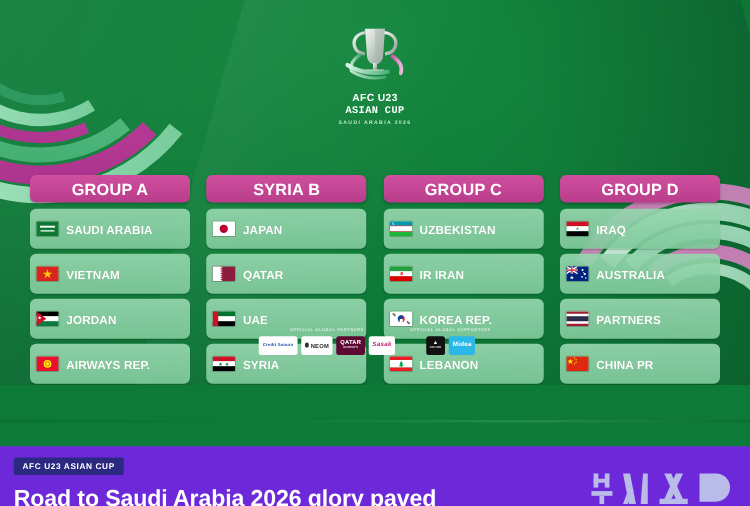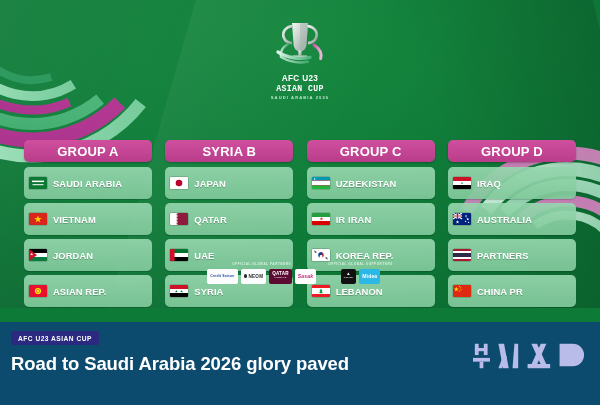--- a/index.html
+++ b/index.html
@@ -97,22 +97,22 @@
     letter-spacing: .2px; white-space: nowrap;
   }
   .sp-white { background: #fdfdfd; color: #1b2a63; }
   .sp-qatar { background: #5c0a32; color: #ffffff; }
   .sp-dark  { background: #111111; color: #ffffff; }
   .sp-cyan  { background: #2bb8e6; color: #ffffff; }
   .sp-sub { font-size: 2.4px; font-weight: 600; letter-spacing: .2px; display: block; text-align: center; opacity: .85; }
 
   
   .banner {
-    position: absolute; left: 0; bottom: 0; width: 600px; height: 83px;
-    background: #0c4a6e;
+    position: absolute; left: 0; bottom: 0; width: 600px; height: 48px;
+    background: #6d28d9;
   }
   .badge {
     position: absolute; left: 11px; top: 9px; height: 14px;
     background: #2c2a80; border-radius: 2px;
     display: flex; align-items: center; padding: 0 7px;
     color: #ffffff; font-size: 6.6px; font-weight: 800; letter-spacing: .5px;
   }
   .headline {
     position: absolute; left: 11px; top: 31px;
     color: #ffffff; font-size: 18.5px; font-weight: 800; letter-spacing: -.1px;
@@ -263,21 +263,21 @@
           </div>
 
           <div class="team-row">
             <span class="flag">
               <svg viewBox="0 0 18 12">
                   <rect width="18" height="12" fill="#e8112d"></rect>
                   <circle cx="9" cy="6" r="3.1" fill="#ffef00"></circle>
                   <circle cx="9" cy="6" r="1.7" fill="none" stroke="#e8112d" stroke-width=".5"></circle>
                 </svg>
             </span>
-            <span class="team-name">ASIAN REP.</span>
+            <span class="team-name">AIRWAYS REP.</span>
           </div>
         </div>
       </div>
 
       <div class="group">
         <div class="group-head">SYRIA B</div>
         <div class="group-rows">
 
           <div class="team-row">
             <span class="flag">

